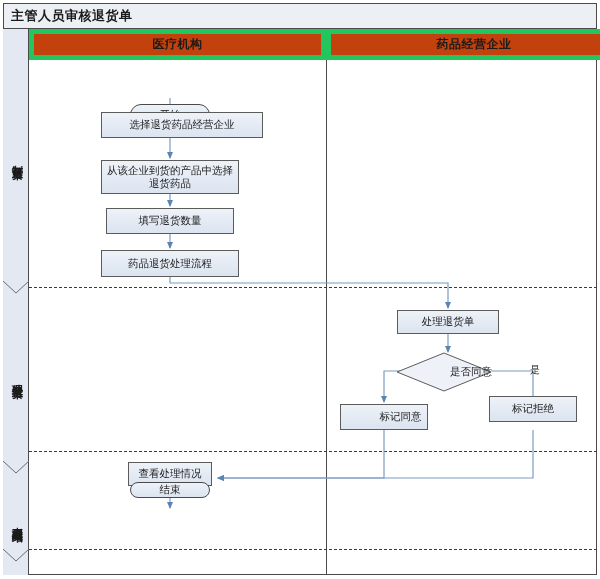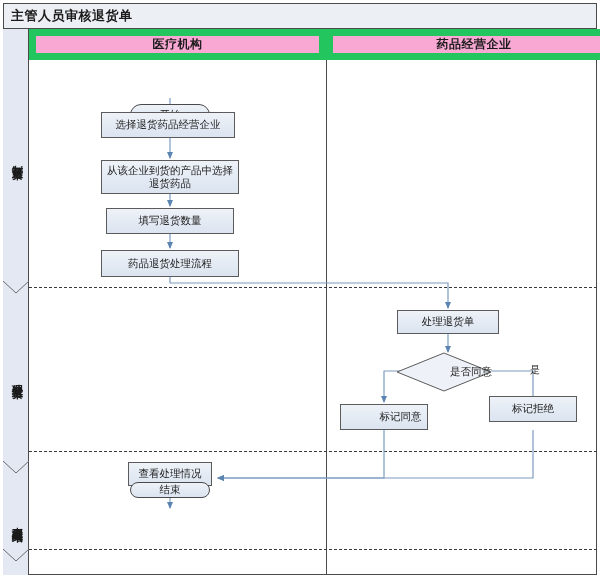--- a/index.html
+++ b/index.html
@@ -48,22 +48,22 @@
     color: #1b1b1b;
     padding-left: 7px;
     letter-spacing: 0.5px;
   }
 
   
   .lane-head {
     position: absolute;
     top: 29px;
     height: 31px;
-    background: #f9a8d4;
-    border: 7px solid #22c55e;
+    background: #c2410c;
+    border: 5px solid #22c55e;
     box-sizing: border-box;
     display: flex;
     align-items: center;
     justify-content: center;
   }
   .lane-head-text {
     font-size: 12px;
     font-weight: bold;
     color: #1b1b1b;
     letter-spacing: 0.5px;
@@ -244,21 +244,21 @@
       <path d="M384,430 L384,478 L218,478"></path>
       <path d="M533,430 L533,478 L218,478"></path>
       <path d="M170,486 L170,508"></path>
     </g>
   </svg>
 
   <div class="node terminal" style="left:130px; top:76px; width:80px; height:22px;margin-top:28px;">
     <span>开始</span>
   </div>
 
-  <div class="node" style="left:101px; top:112px; width:134px; height:26px;">
+  <div class="node" style="left:101px; top:112px; width:162px; height:26px;">
     <span>选择退货药品经营企业</span>
   </div>
 
   <div class="node" style="left:101px; top:160px; width:138px; height:34px;justify-content:flex-end;">
     <span>从该企业到货的产品中选择退货药品</span>
   </div>
 
   <div class="node" style="left:106px; top:208px; width:128px; height:26px;">
     <span>填写退货数量</span>
   </div>

